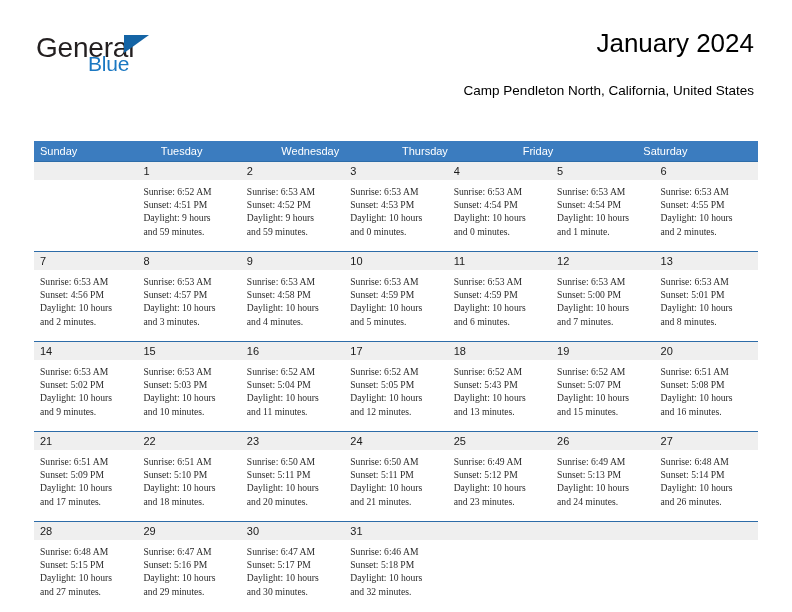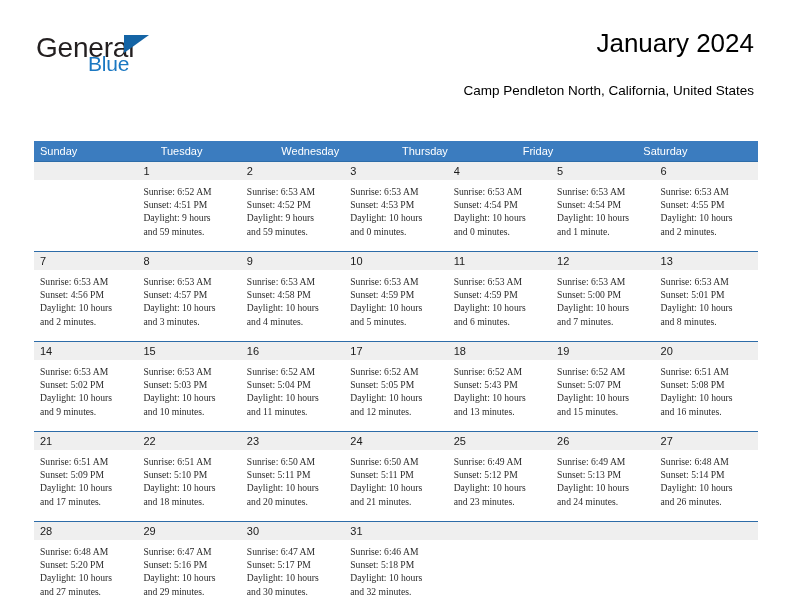--- a/index.html
+++ b/index.html
@@ -400,21 +400,21 @@
       <div class="daynum-cell">29</div>
       <div class="daynum-cell">30</div>
       <div class="daynum-cell">31</div>
       <div class="daynum-cell"></div>
       <div class="daynum-cell"></div>
       <div class="daynum-cell"></div>
     </div>
     <div class="detail-band">
       <div class="detail-cell">
         <div class="detail-line">Sunrise: 6:48 AM</div>
-        <div class="detail-line">Sunset: 5:20 PM</div>
+        <div class="detail-line">Sunset: 5:15 PM</div>
         <div class="detail-line">Daylight: 10 hours</div>
         <div class="detail-line">and 27 minutes.</div>
       </div>
       <div class="detail-cell">
         <div class="detail-line">Sunrise: 6:47 AM</div>
         <div class="detail-line">Sunset: 5:16 PM</div>
         <div class="detail-line">Daylight: 10 hours</div>
         <div class="detail-line">and 29 minutes.</div>
       </div>
       <div class="detail-cell">

